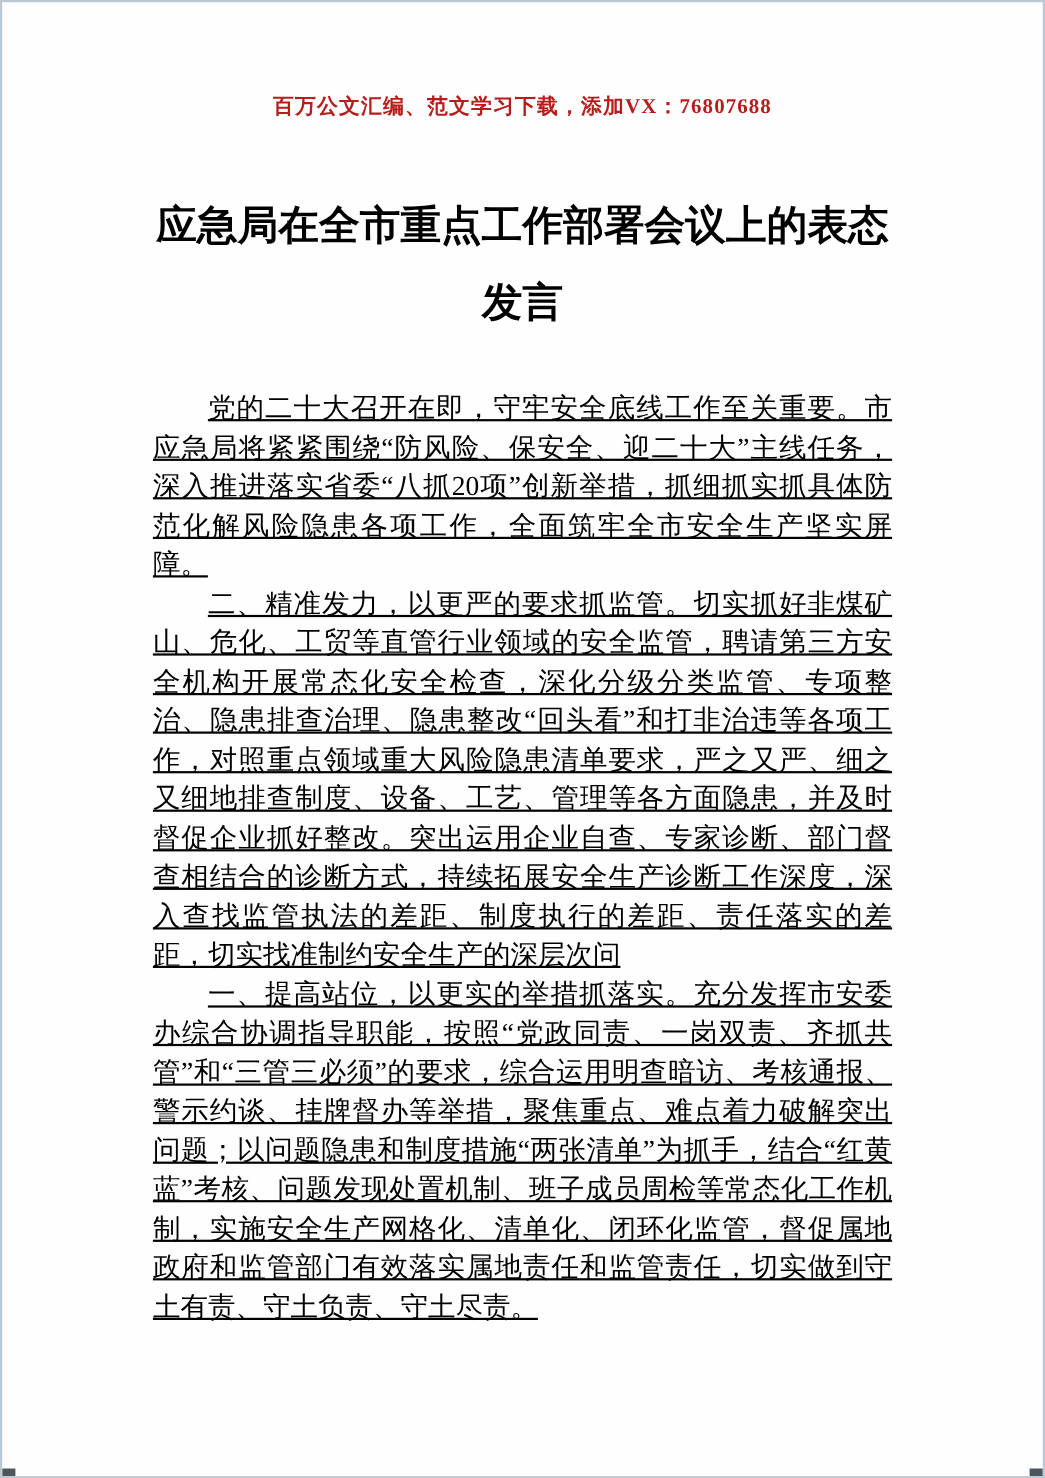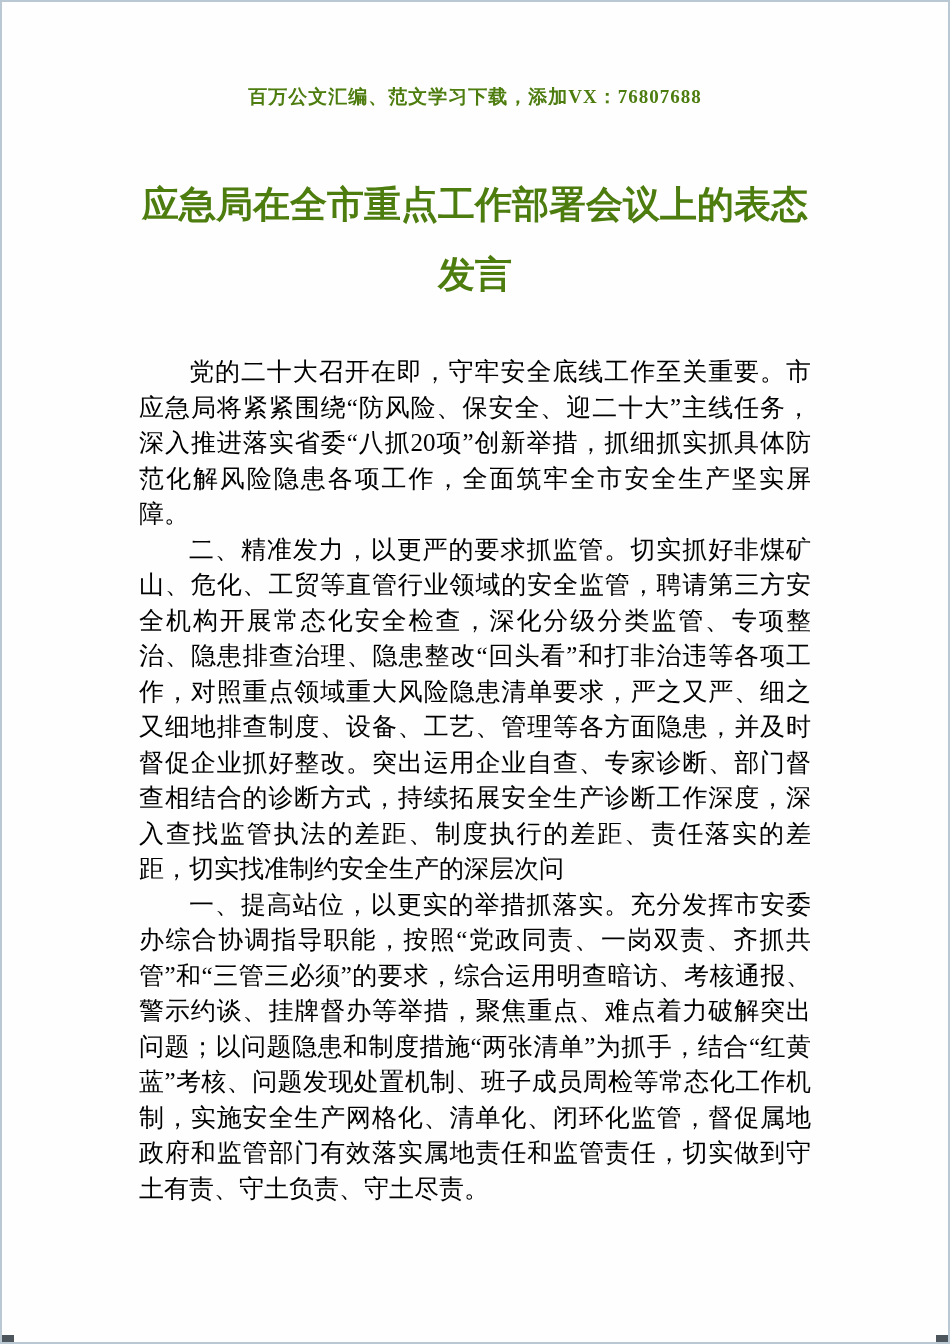--- a/index.html
+++ b/index.html
@@ -28,52 +28,53 @@
     width: 12px;
     height: 7px;
     background: #4d565c;
   }
   .corner-mark.left { left: 0; }
   .corner-mark.right { right: 0; }
 
   .header-notice {
     margin-top: 82px;
     text-align: center;
-    color: #4d7c0f;
+    color: #b91c1c;
     font-size: 19px;
     font-weight: 700;
     letter-spacing: 1px;
     font-family: "Liberation Serif", "DejaVu Serif", serif;
   }
 
   .doc-title {
     width: 700px;
     margin: 60px auto 0 auto;
     text-align: center;
     font-size: 37px;
     line-height: 70px;
     font-weight: 600;
-    color: #4d7c0f;
+    color: #000000;
     font-family: "Liberation Sans", "DejaVu Sans", sans-serif;
   }
 
   .doc-body {
     width: 672px;
     margin: 44px auto 0 auto;
     color: #000000;
     font-size: 25px;
     line-height: 35.5px;
     text-align: justify;
     text-justify: inter-ideograph;
     font-family: "Liberation Serif", "DejaVu Serif", serif;
   }
   .doc-body p {
     margin: 0;
     padding: 0;
     text-indent: 2em;
+    text-decoration: underline;
   }
 </style>
 </head>
 <body>
 
 <div class="page">
 
   <div class="header-notice">百万公文汇编、范文学习下载，添加VX：76807688</div>
 
   <h1 class="doc-title">应急局在全市重点工作部署会议上的表态发言</h1>

